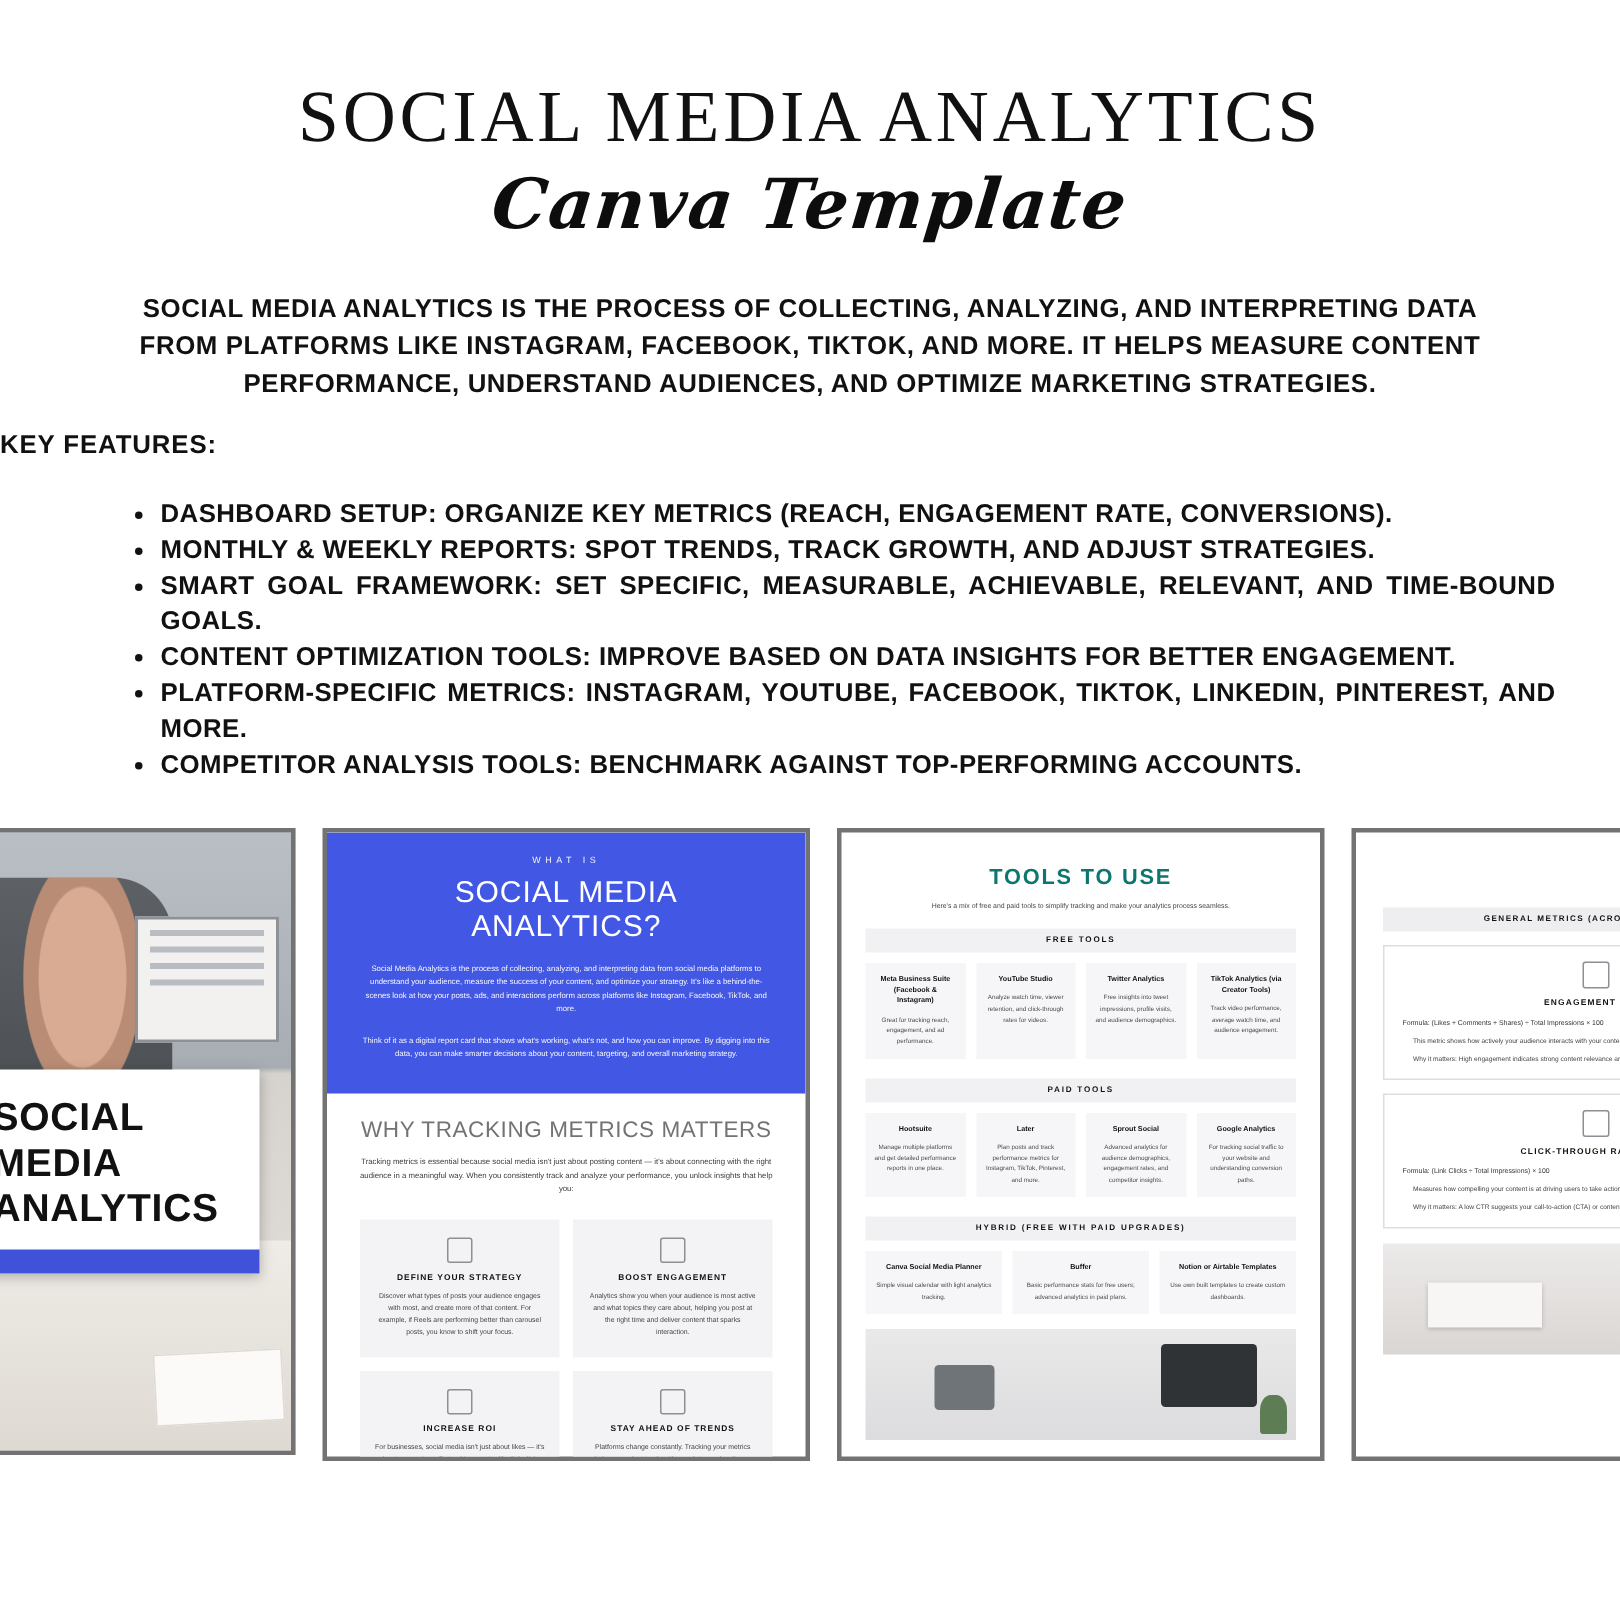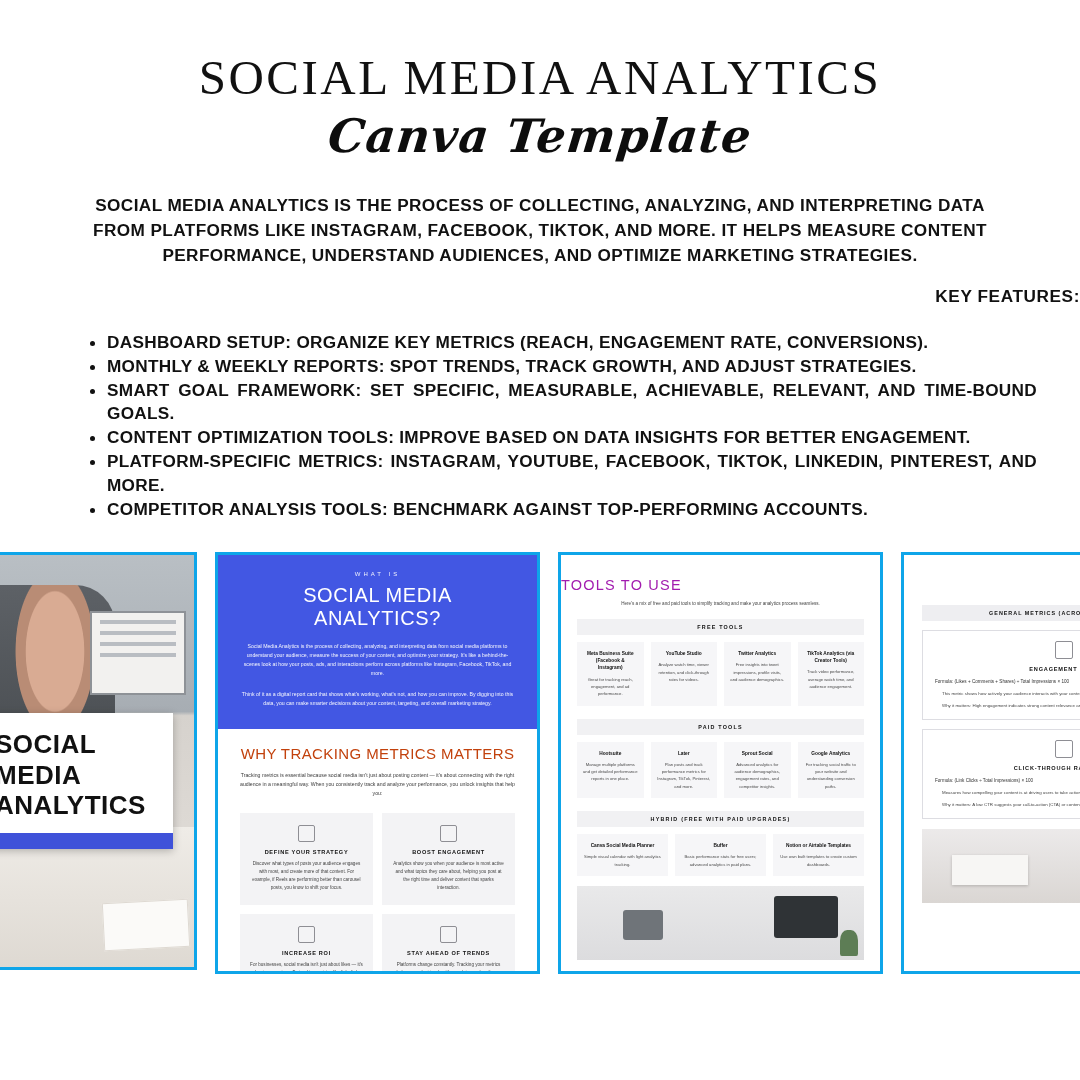--- a/index.html
+++ b/index.html
@@ -47,21 +47,21 @@
     text-align: center;
     font-size: 17.2px;
     font-weight: bold;
     letter-spacing: 0.4px;
     line-height: 1.45;
     color: #111111;
     text-transform: uppercase;
   }
   .key-features {
     margin: 18px auto 0 auto;
-    text-align: right;
+    text-align: left;
     font-size: 17.2px;
     font-weight: bold;
     letter-spacing: 0.6px;
     color: #111111;
     text-transform: uppercase;
   }
 
   
   ul.features {
     width: 1010px;
@@ -85,21 +85,21 @@
   .mockups {
     position: absolute;
     left: 0; top: 552px;
     width: 1080px; height: 420px;
     display: flex;
     align-items: flex-start;
   }
   .card {
     position: relative;
     background: #ffffff;
-    border: 3px solid #0ea5e9;
+    border: 3px solid #737373;
     overflow: hidden;
     flex: none;
   }
 
   
   .card1 { width: 205px; height: 418px; margin-left: -8px; background:#cfd3d6; }
   .photo-bg {
     position: absolute; inset: 0;
     background:
       linear-gradient(180deg,#b9bfc4 0%,#a7adb3 38%,#d6d2cd 39%,#e6e2dd 100%);
@@ -134,31 +134,31 @@
     color: #111; padding: 16px 0 0 14px; letter-spacing: .5px;
   }
   .photo-cover .bar { position:absolute; left:0; bottom:0; width:100%; height:16px; background:#3f52d9; }
 
   
   .card2 { width: 325px; height: 422px; margin-left: 18px; }
   .c2-top { background: #4257e3; color: #fff; padding: 16px 22px 20px 22px; }
   .c2-eyebrow { font-size: 6px; letter-spacing: 3px; text-align: center; opacity: .92; }
   .c2-h1 { text-align:center; font-size: 20px; font-weight: 400; letter-spacing: .6px; margin-top: 7px; font-family:"Liberation Sans",sans-serif; }
   .c2-p { font-size: 5.2px; line-height: 1.75; text-align: center; margin-top: 12px; opacity: .95; }
-  .c2-h2 { text-align:center; font-size: 15px; letter-spacing: .4px; color:#c2410c; margin: 16px 0 0 0; font-weight:400; }
+  .c2-h2 { text-align:center; font-size: 15px; letter-spacing: .4px; color:#737373; margin: 16px 0 0 0; font-weight:400; }
   .c2-sub { font-size: 5.2px; line-height: 1.8; text-align:center; color:#3b3b3b; margin: 9px 22px 0 22px; }
   .c2-grid { display: grid; grid-template-columns: 1fr 1fr; gap: 9px; padding: 14px 22px 16px 22px; }
   .c2-cell { background: #f3f3f5; padding: 12px 10px 12px 10px; text-align:center; }
   .c2-ico { width: 17px; height: 17px; margin: 0 auto 7px auto; border: 1px solid #8e8e94; border-radius: 2px; }
   .c2-ct { font-size: 5.6px; font-weight: bold; letter-spacing: .7px; color:#111; }
   .c2-cp { font-size: 4.6px; line-height: 1.8; color:#444; margin-top: 5px; }
 
   
   .card3 { width: 325px; height: 422px; margin-left: 18px; }
-  .c3-h1 { font-size: 14.5px; letter-spacing: 1.2px; color:#a21caf; margin: 22px 0 0 0; font-weight: 400; }
+  .c3-h1 { text-align:center; font-size: 14.5px; letter-spacing: 1.2px; color:#0f766e; margin: 22px 0 0 0; font-weight: 700; }
   .c3-sub { font-size: 4.6px; text-align:center; color:#444; margin-top: 8px; }
   .c3-band { background:#f1f1f3; text-align:center; font-size:5.4px; font-weight:bold; letter-spacing:1.2px; padding:5px 0; margin: 13px 16px 0 16px; color:#111;}
   .c3-row { display:grid; grid-template-columns: repeat(4,1fr); gap:7px; margin: 7px 16px 0 16px; }
   .c3-row3 { display:grid; grid-template-columns: repeat(3,1fr); gap:7px; margin: 7px 16px 0 16px; }
   .c3-cell { background:#f6f6f8; padding:8px 6px; text-align:center; }
   .c3-ct { font-size:4.8px; font-weight:bold; color:#111; line-height:1.5; }
   .c3-cp { font-size:4.2px; color:#4a4a4a; line-height:1.75; margin-top:4px; }
   .c3-photo { margin: 10px 16px 0 16px; height: 74px; background:
       linear-gradient(180deg,#e9e9ea 0%,#dcdcde 100%); position: relative; overflow:hidden;}
   .c3-photo .screen { position:absolute; right:26px; top:10px; width:64px; height:42px; background:#2f3336; border-radius:3px;}

